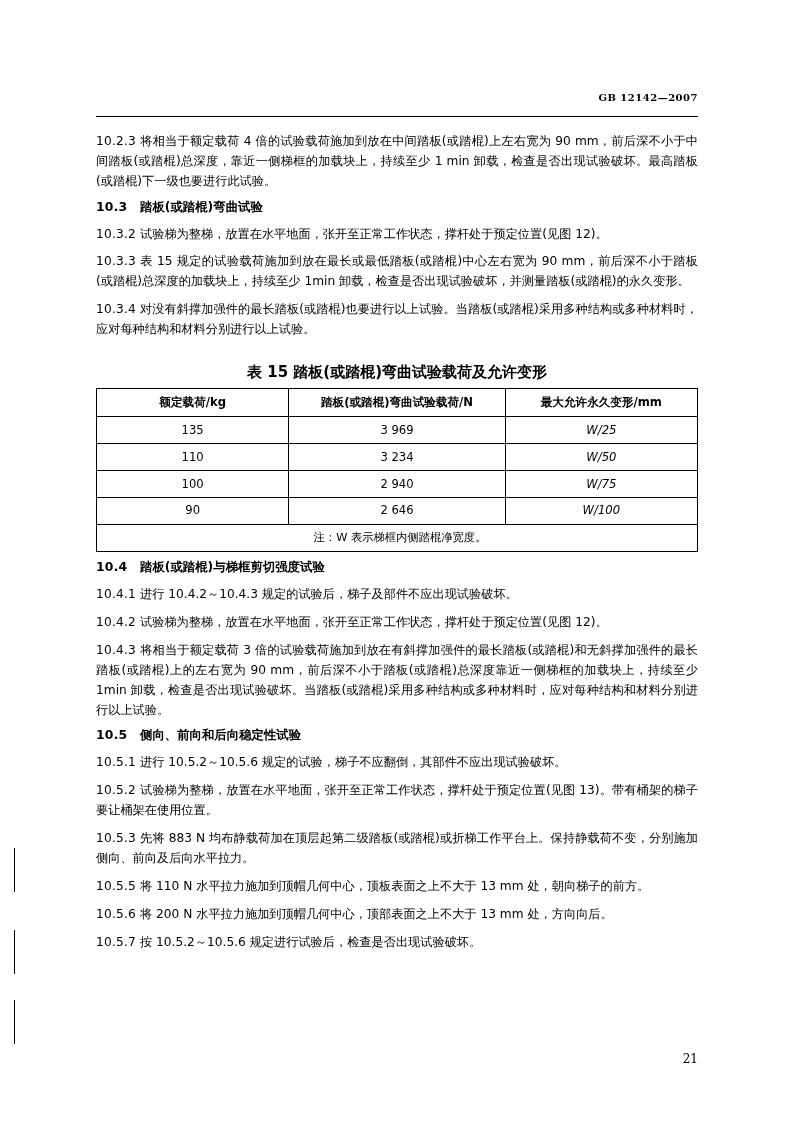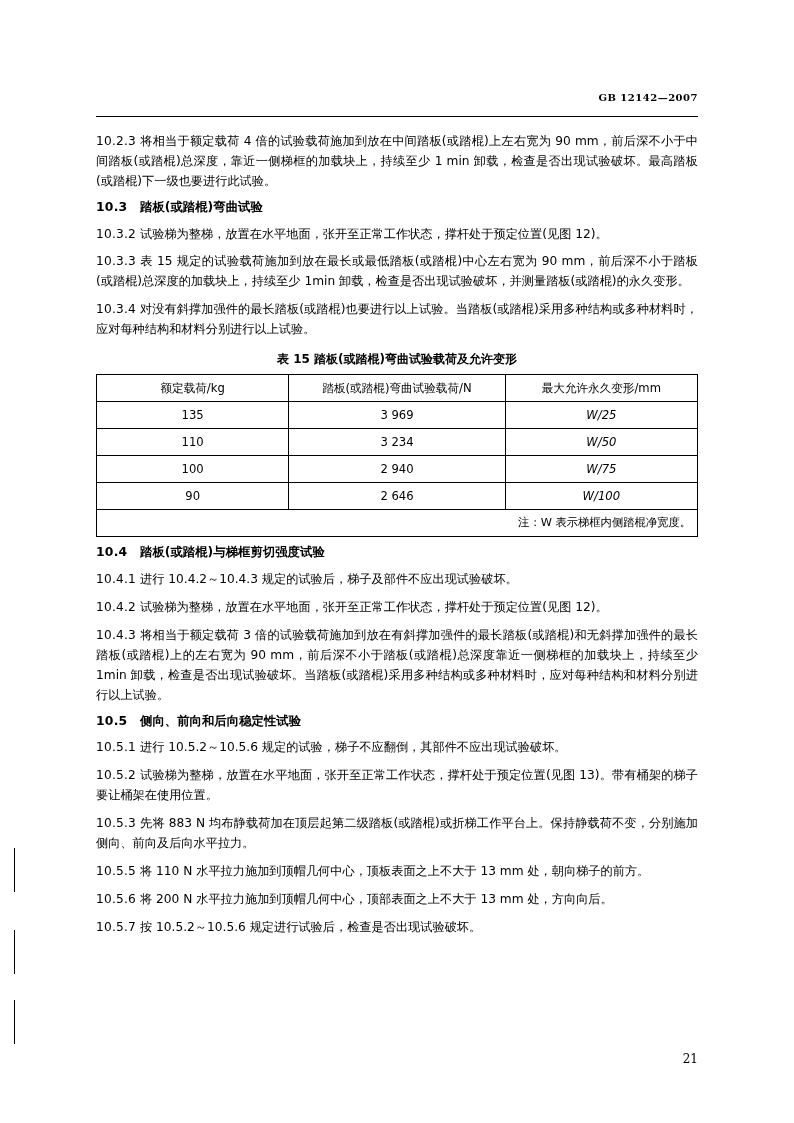--- a/index.html
+++ b/index.html
@@ -63,47 +63,47 @@
     margin: 5px 0 2px 0;
     line-height: 1.6;
   }
   h3.sec .num {
     min-width: 44px;
     font-weight: bold;
   }
   .tbl-title {
     text-align: center;
     font-weight: bold;
-    font-size: 12px;
-    margin: 10px 0 4px 0;
+    font-size: 15px;
+    margin: 20px 0 4px 0;
   }
   table.data {
     border-collapse: collapse;
     width: 602px;
     margin: 0 auto 2px auto;
     font-size: 11.6px;
   }
   table.data th, table.data td {
     border: 1px solid #000;
     text-align: center;
     padding: 3px 2px 3px 2px;
     font-weight: normal;
   }
   table.data thead th {
-    font-weight: normal;
+    font-weight: bold;
     padding: 4px 8px;
   }
   table.data tbody td {
     padding: 3.5px 2px;
   }
   table.data td.ital {
     font-style: italic;
   }
   table.data tr.note td {
-    text-align: right;
+    text-align: center;
     padding: 4px 6px 4px 12px;
     font-size: 11.3px;
   }
   .page-num {
     position: absolute;
     right: 96px;
     bottom: 57px;
     font-size: 12px;
     font-family: "DejaVu Serif", "Liberation Serif", serif;
   }

